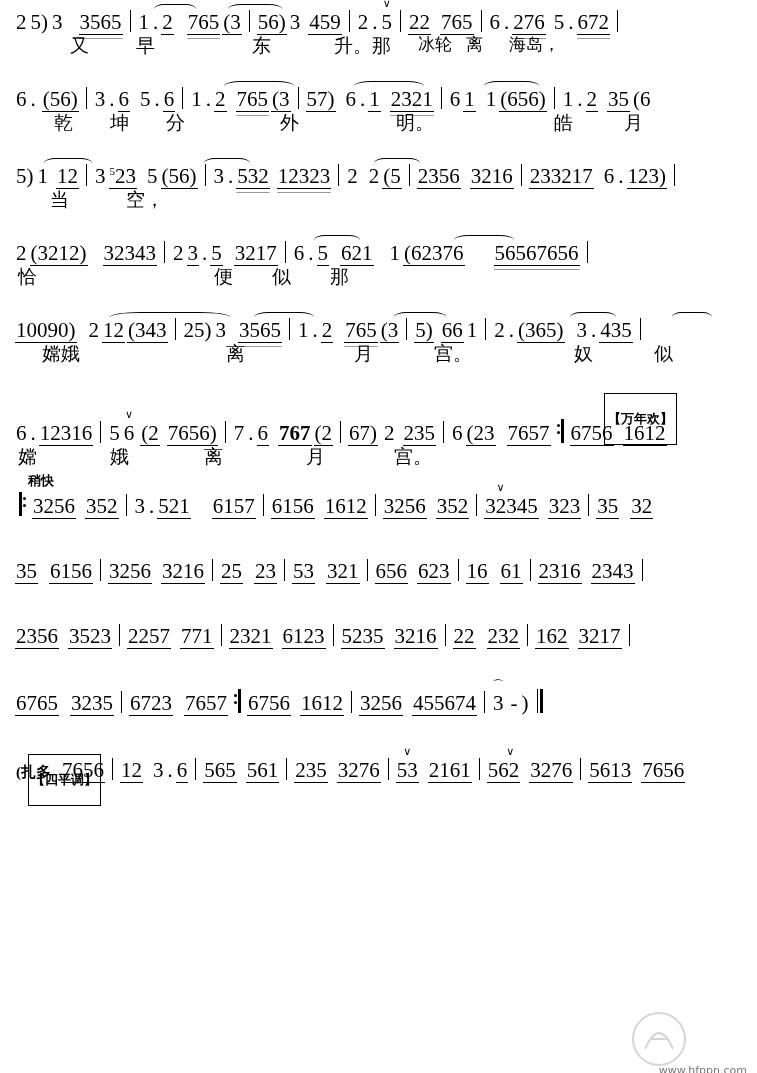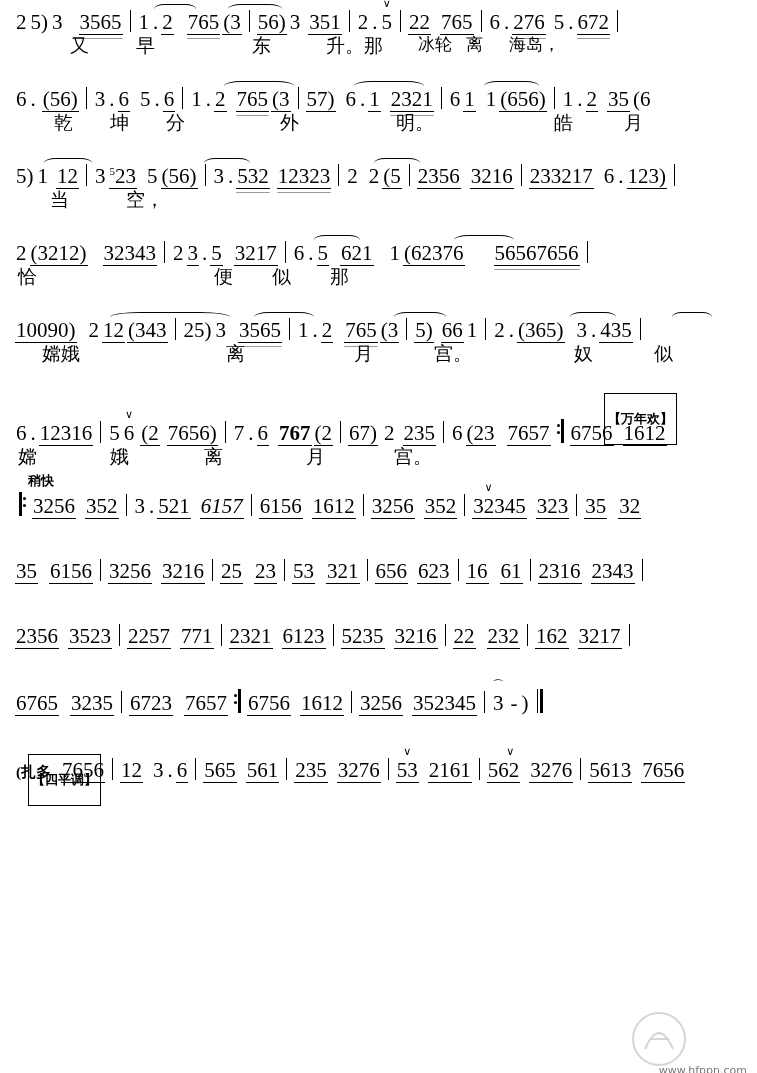--- a/index.html
+++ b/index.html
@@ -175,42 +175,42 @@
       <span class="note u2" style="margin-left:14px;">3565</span>
       <span class="barline"></span>
       <span class="note">1</span>
       <span class="note">.</span>
       <span class="note u1">2</span>
       <span class="note u2" style="margin-left:12px;">765</span>
       <span class="note u1">(3</span>
       <span class="barline"></span>
       <span class="note u1">56)</span>
       <span class="note">3</span>
-      <span class="note u1" style="margin-left:6px;">351</span>
+      <span class="note u1" style="margin-left:6px;">459</span>
       <span class="barline"></span>
       <span class="note">2</span>
       <span class="note">.</span>
       <span class="note" style="position:relative;"><span class="vmark">∨</span>5</span>
       <span class="barline"></span>
       <span class="note u1">22</span>
       <span class="note u1" style="margin-left:8px;">765</span>
       <span class="barline"></span>
       <span class="note">6</span>
       <span class="note">.</span>
       <span class="note u2">276</span>
       <span class="note" style="margin-left:6px;">5</span>
       <span class="note">.</span>
       <span class="note u2">672</span>
       <span class="barline"></span>
     </div>
     <div class="lyrics-row">
       <span class="lyric" style="left:56px;">又</span>
       <span class="lyric" style="left:122px;">早</span>
       <span class="lyric" style="left:238px;">东</span>
-      <span class="lyric" style="left:312px;">升。那</span>
+      <span class="lyric" style="left:320px;">升。那</span>
       <span class="lyric" style="left:404px;font-size:17px;">冰轮</span>
       <span class="lyric" style="left:452px;font-size:17px;">离</span>
       <span class="lyric" style="left:495px;font-size:17px;">海岛，</span>
     </div>
     <div class="slur" style="left:140px; top:-6px; width:42px;"></div>
     <div class="slur" style="left:214px; top:-6px; width:54px;"></div>
   </div>
 
   <div class="system" style="margin-top:24px;">
     <div class="notes-row">
@@ -416,21 +416,21 @@
   <div class="system" style="margin-top:18px;">
     <div class="marking plain" style="left:14px; top:-20px; position:absolute;">稍快</div>
     <div class="notes-row" style="margin-top:6px;">
       <span class="repeat-start"></span>
       <span class="note u1">3256</span>
       <span class="note u1" style="margin-left:8px;">352</span>
       <span class="barline"></span>
       <span class="note">3</span>
       <span class="note">.</span>
       <span class="note u1">521</span>
-      <span class="note u1" style="margin-left:8px;font-style:italic;">6157</span>
+      <span class="note u1" style="margin-left:20px;">6157</span>
       <span class="barline"></span>
       <span class="note u1">6156</span>
       <span class="note u1" style="margin-left:8px;">1612</span>
       <span class="barline"></span>
       <span class="note u1">3256</span>
       <span class="note u1" style="margin-left:8px;">352</span>
       <span class="barline"></span>
       <span class="note u1" style="position:relative;"><span class="vmark" style="left:30%;">∨</span>32345</span>
       <span class="note u1" style="margin-left:8px;">323</span>
       <span class="barline"></span>
@@ -493,21 +493,21 @@
       <span class="note u1">6765</span>
       <span class="note u1" style="margin-left:10px;">3235</span>
       <span class="barline"></span>
       <span class="note u1">6723</span>
       <span class="note u1" style="margin-left:10px;">7657</span>
       <span class="repeat-end"></span>
       <span class="note u1">6756</span>
       <span class="note u1" style="margin-left:8px;">1612</span>
       <span class="barline"></span>
       <span class="note u1">3256</span>
-      <span class="note u1" style="margin-left:8px;">352345</span>
+      <span class="note u1" style="margin-left:8px;">455674</span>
       <span class="barline"></span>
       <span class="note" style="position:relative;"><span style="position:absolute;top:-13px;left:50%;transform:translateX(-50%);font-size:12px;">⌒</span>3</span>
       <span class="note" style="margin-left:4px;">-</span>
       <span class="note">)</span>
       <span class="double-bar"></span>
     </div>
   </div>
 
   <div class="system" style="margin-top:44px;">
     <div class="marking" style="left:14px; top:-4px; position:absolute;">【四平调】</div>

